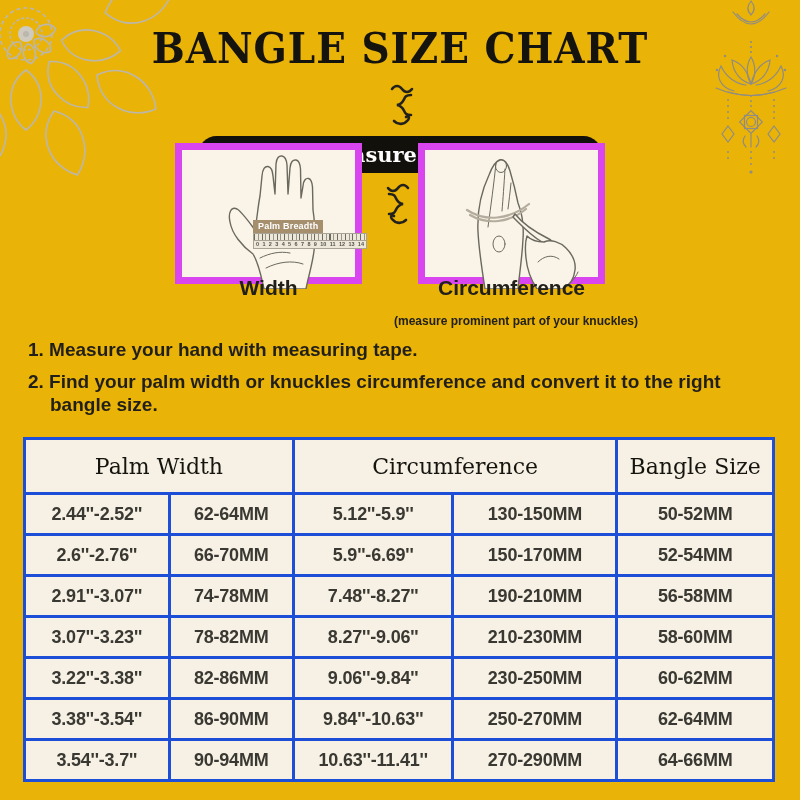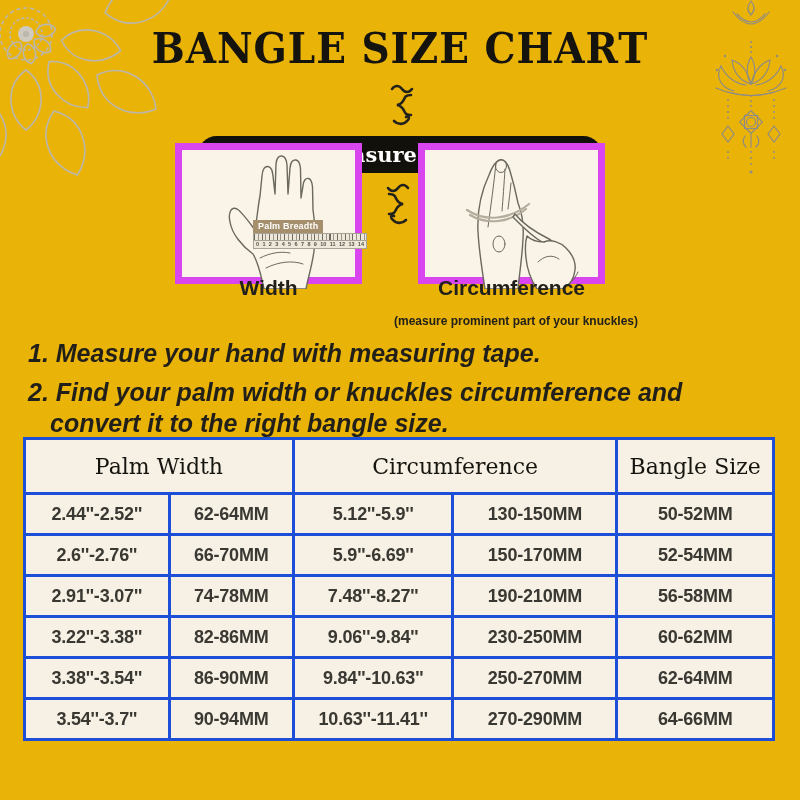--- a/index.html
+++ b/index.html
@@ -63,21 +63,21 @@
   }
   .caption-width { left:175px; }
   .caption-circ  { left:418px; }
   .circ-note {
     position:absolute; top:314px; left:373px; width:286px; text-align:center;
     font-weight:700; font-size:12px; color:#22201b;
   }
   
   .instructions {
     position:absolute; left:28px; top:338px; width:716px;
-    font-size:25px; font-weight:700; color:#211f1a;font-style:italic; 
+    font-size:19px; font-weight:700; color:#211f1a; 
   }
   .instruction { padding-left:22px; text-indent:-22px; line-height:1.24; margin-bottom:8px; }
   
   .size-table {
     position:absolute; left:23px; top:437px; width:752px;
     border-collapse:collapse; table-layout:fixed;
     background:#f6f1e4;
   }
   .size-table th, .size-table td {
     border:3px solid #1d4ed8; text-align:center; vertical-align:middle;
@@ -323,20 +323,27 @@
           <td>52-54MM</td>
         </tr>
         <tr>
           <td>2.91''-3.07''</td>
           <td>74-78MM</td>
           <td>7.48''-8.27''</td>
           <td>190-210MM</td>
           <td>56-58MM</td>
         </tr>
         <tr>
+          <td>3.07''-3.23''</td>
+          <td>78-82MM</td>
+          <td>8.27''-9.06''</td>
+          <td>210-230MM</td>
+          <td>58-60MM</td>
+        </tr>
+        <tr>
           <td>3.22''-3.38''</td>
           <td>82-86MM</td>
           <td>9.06''-9.84''</td>
           <td>230-250MM</td>
           <td>60-62MM</td>
         </tr>
         <tr>
           <td>3.38''-3.54''</td>
           <td>86-90MM</td>
           <td>9.84''-10.63''</td>

